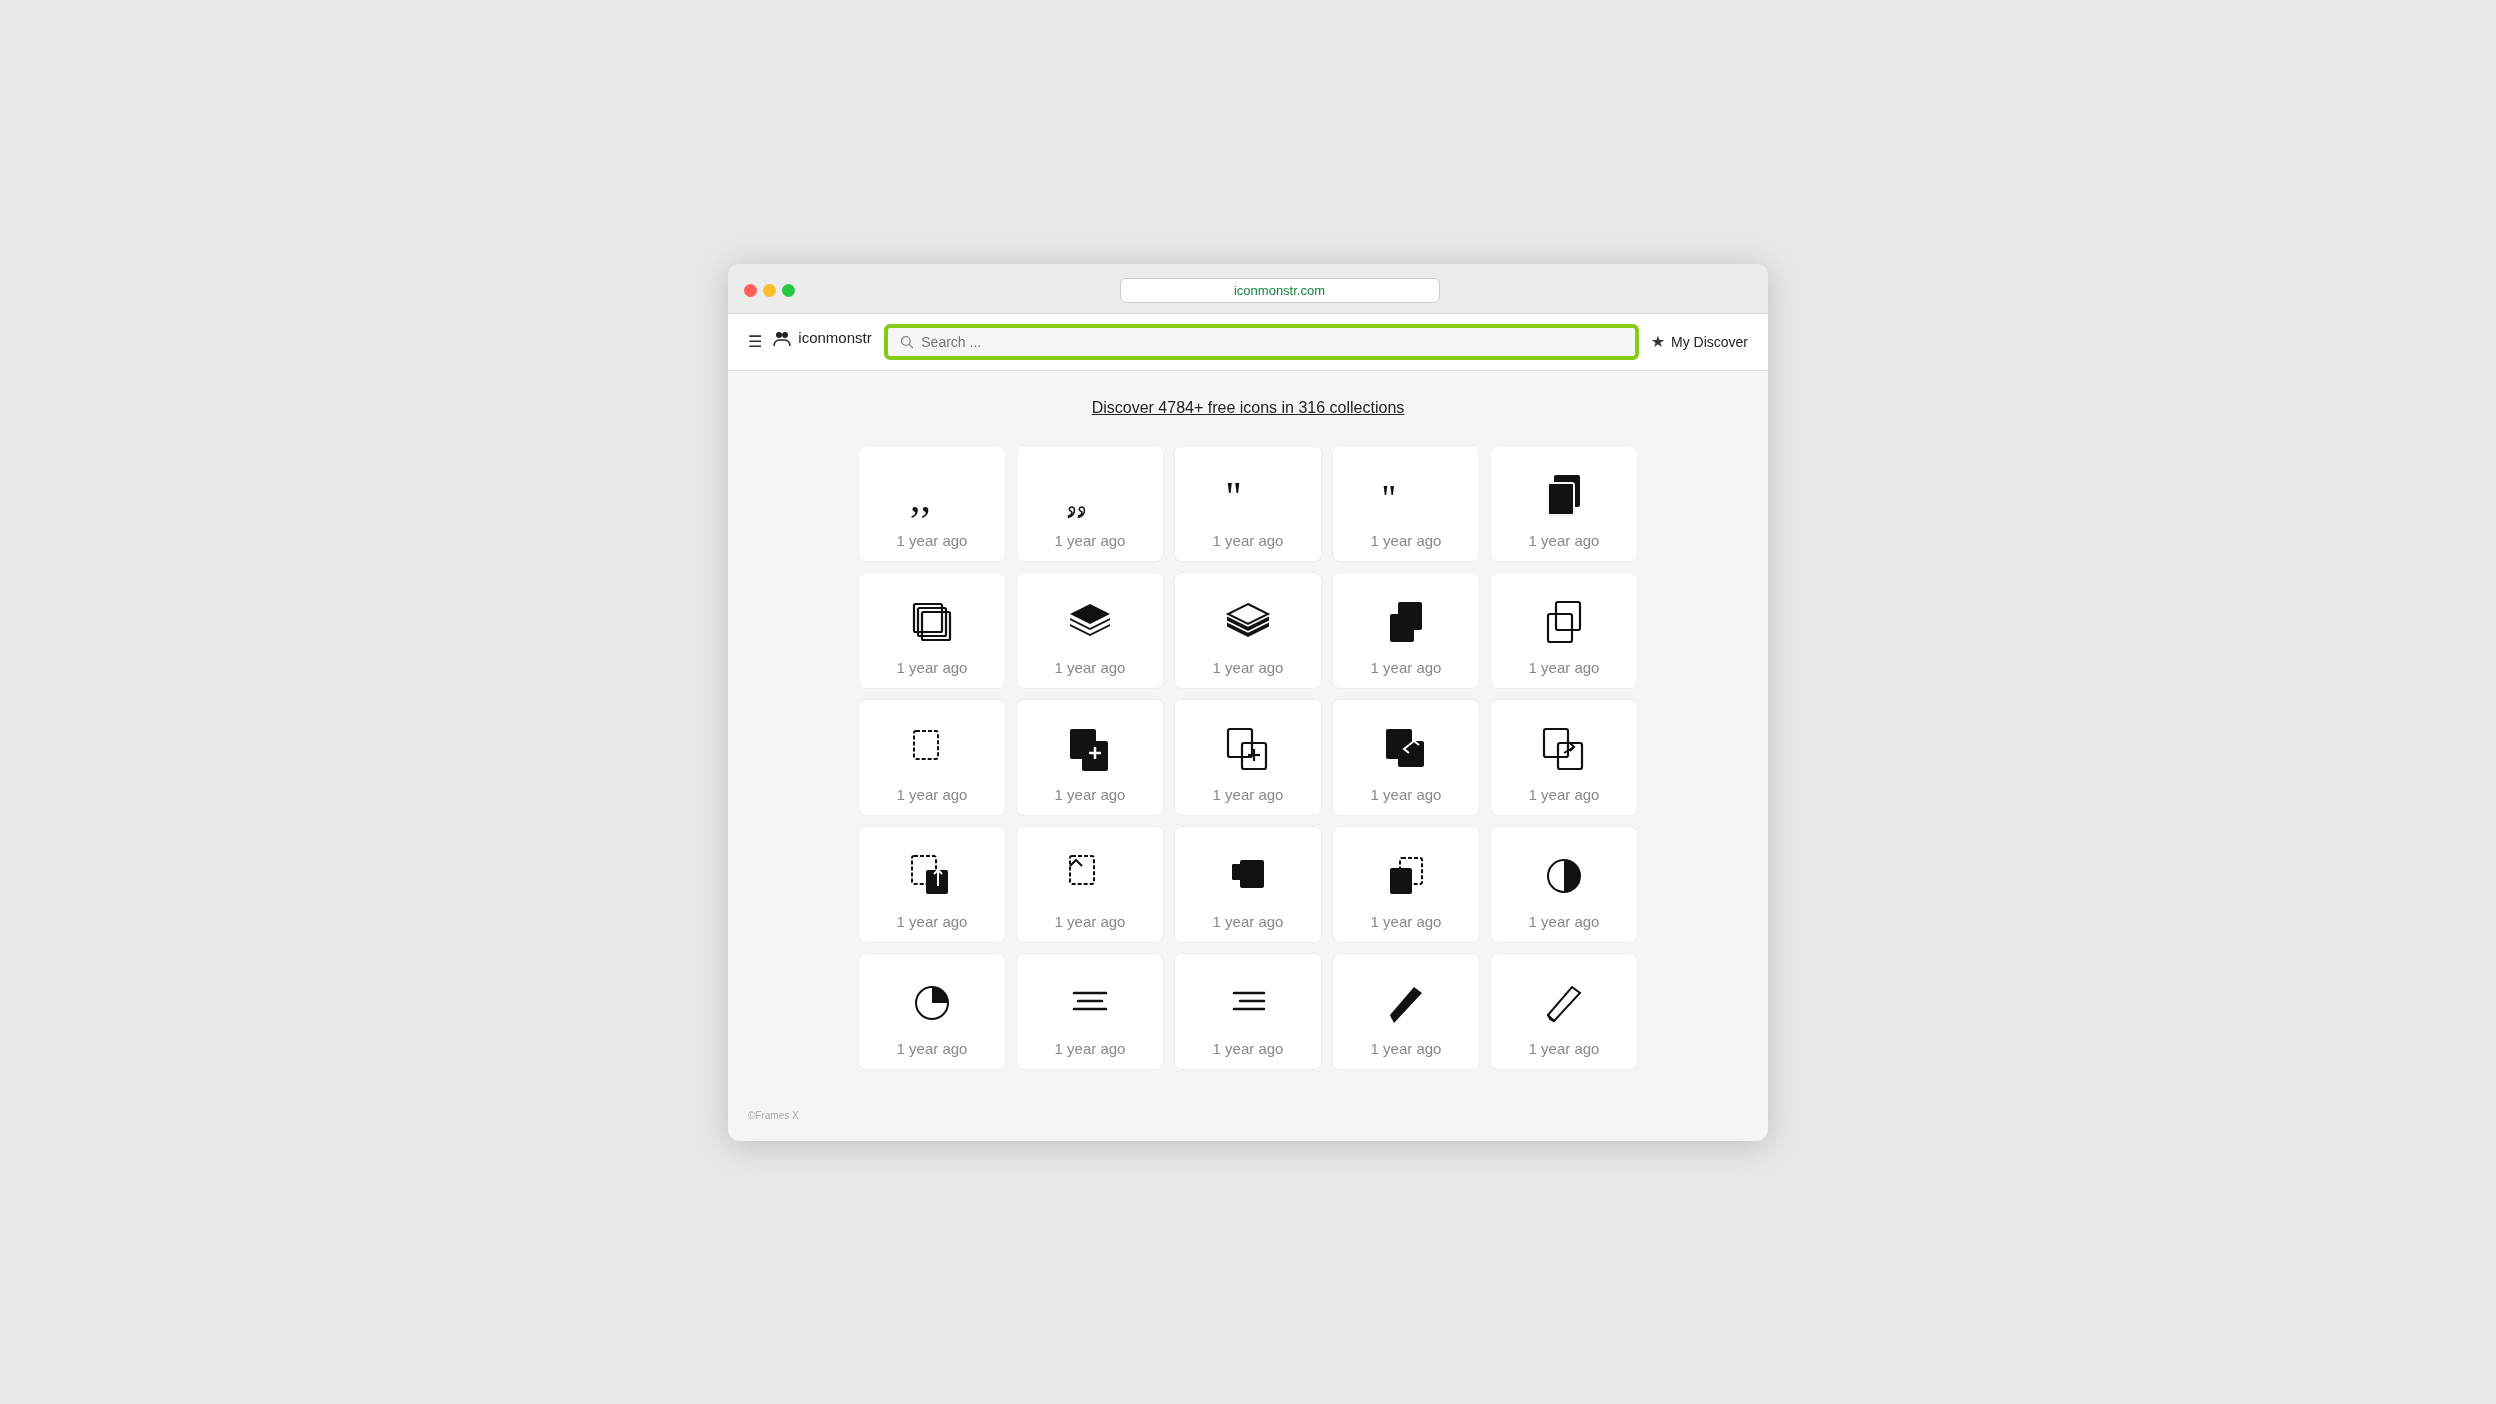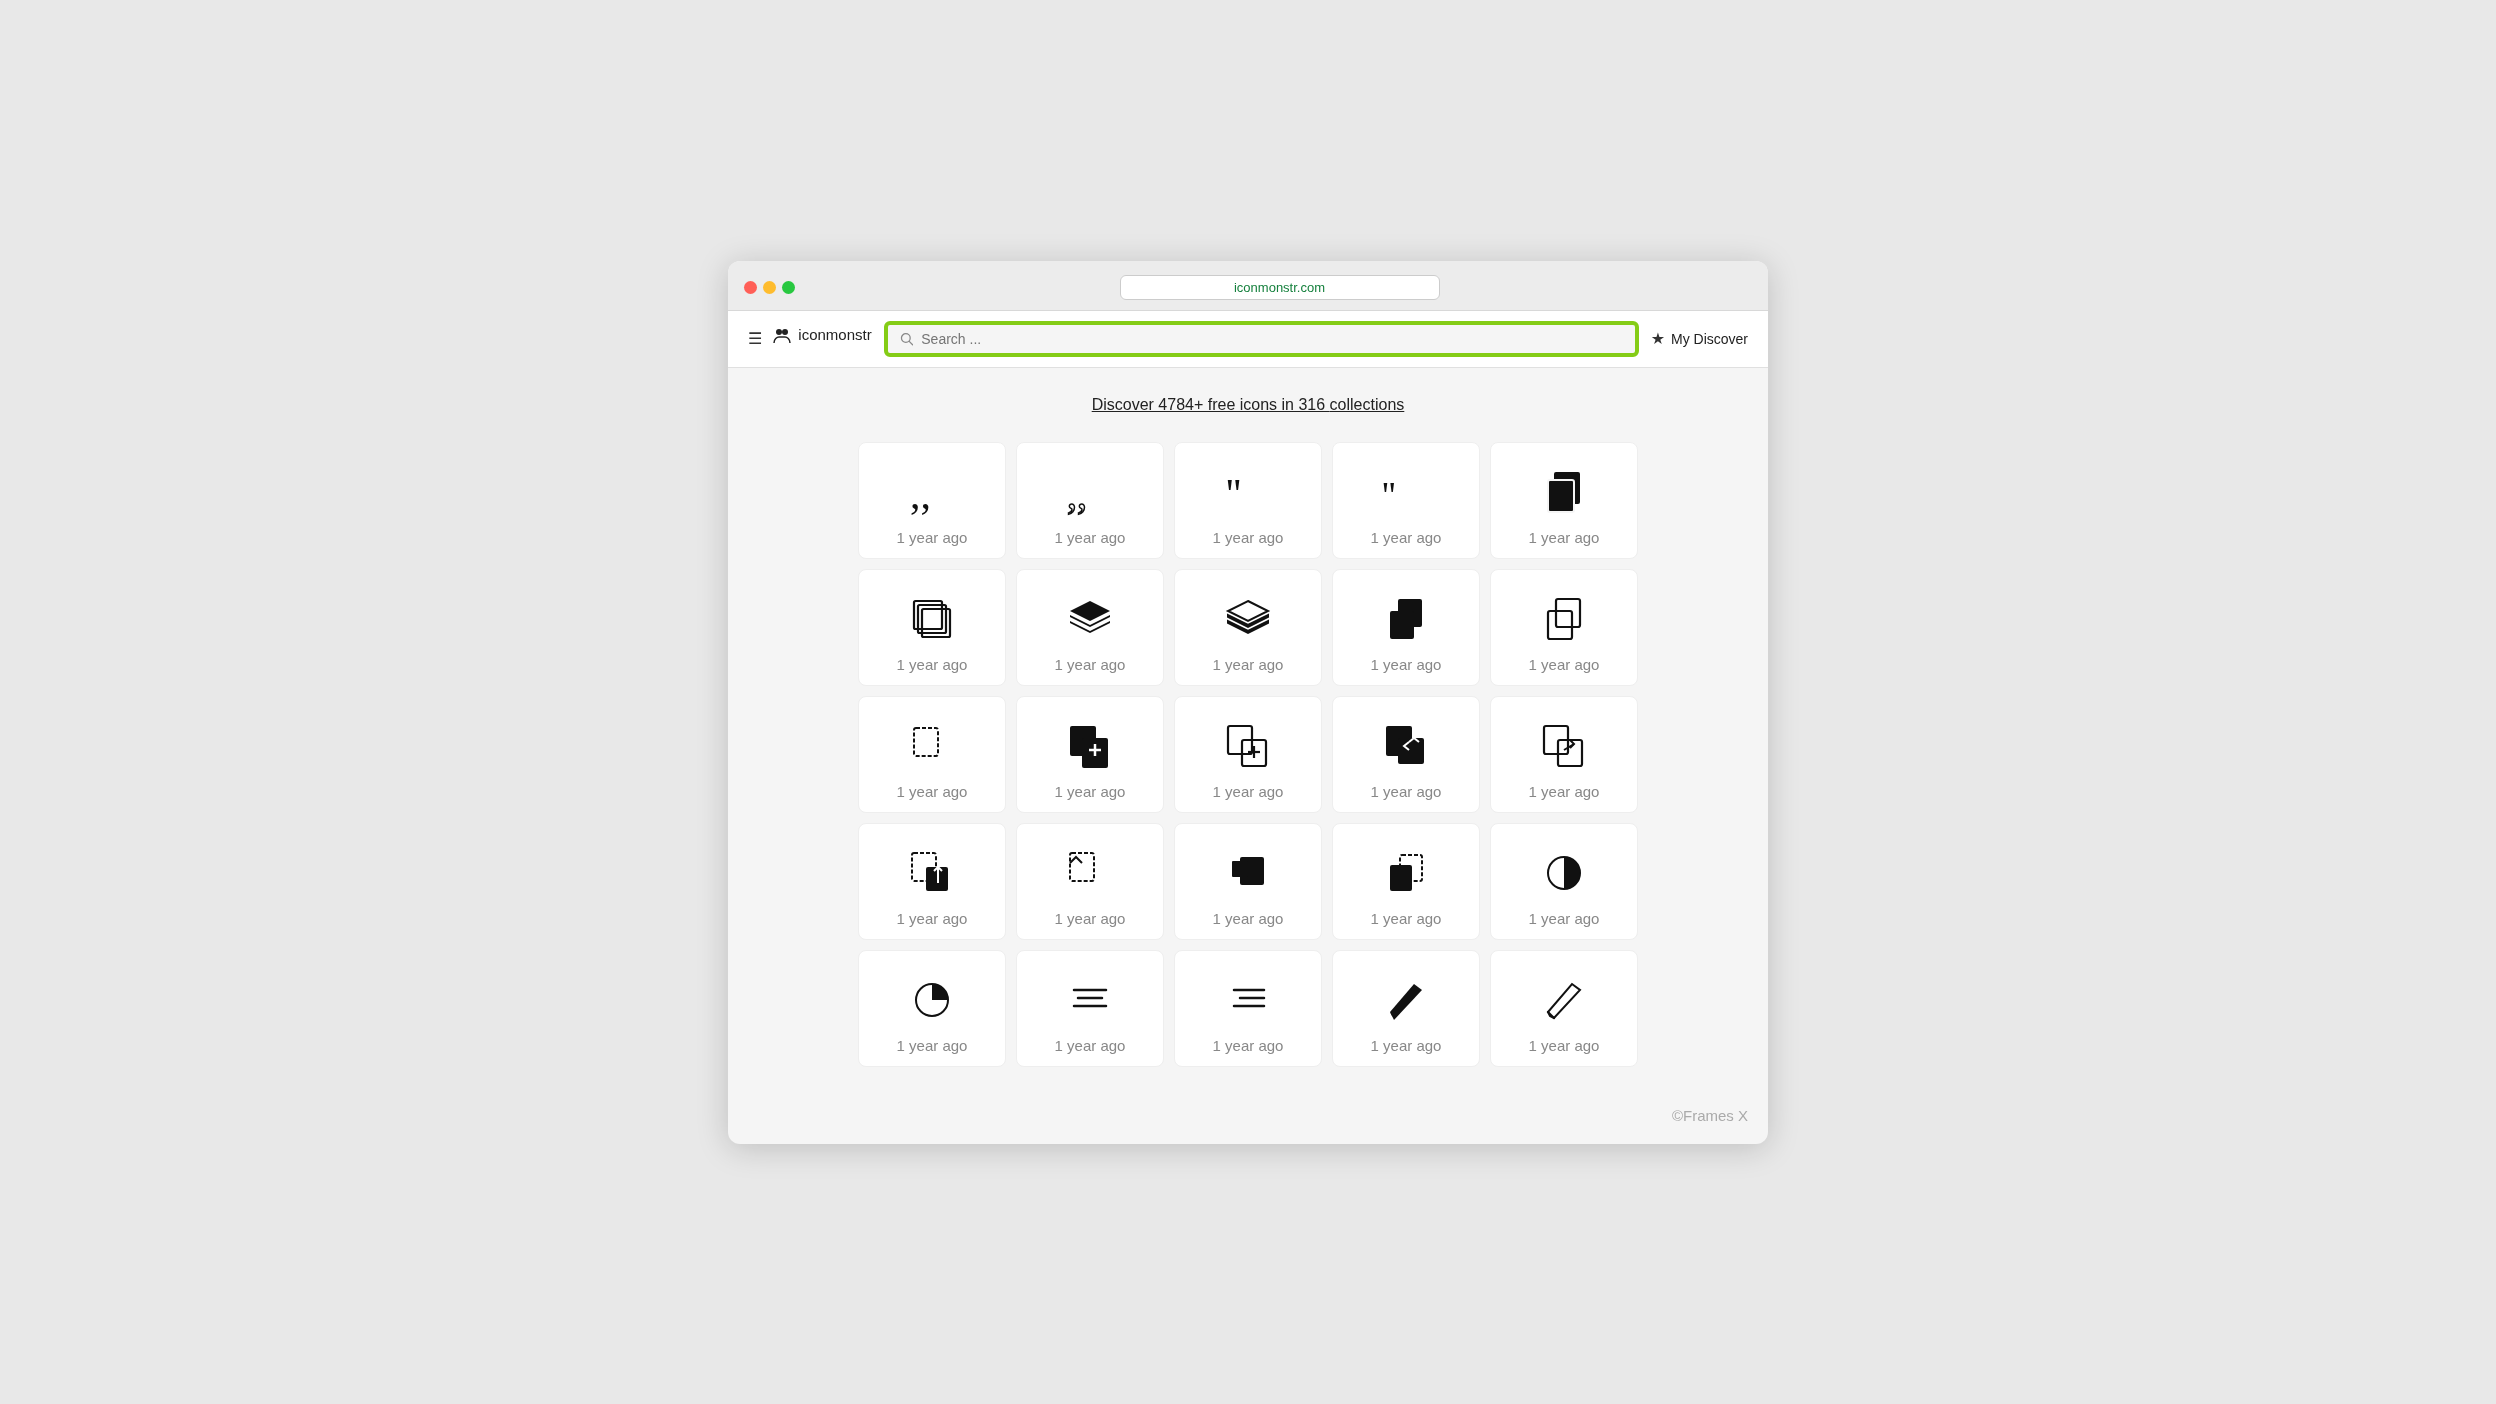--- a/index.html
+++ b/index.html
@@ -167,23 +167,23 @@
     .icon-svg svg {
       width: 48px;
       height: 48px;
     }
     .icon-label {
       font-size: 15px;
       color: #888;
       text-align: center;
     }
     .footer-note {
-      text-align: right;
+      text-align: left;
       padding: 20px;
-      font-size: 15px;
+      font-size: 10px;
       color: #aaa;
     }
   </style>
 </head>
 <body>
 
 <div class="browser-window">
 
   <div class="title-bar">
     <div class="traffic-lights">

